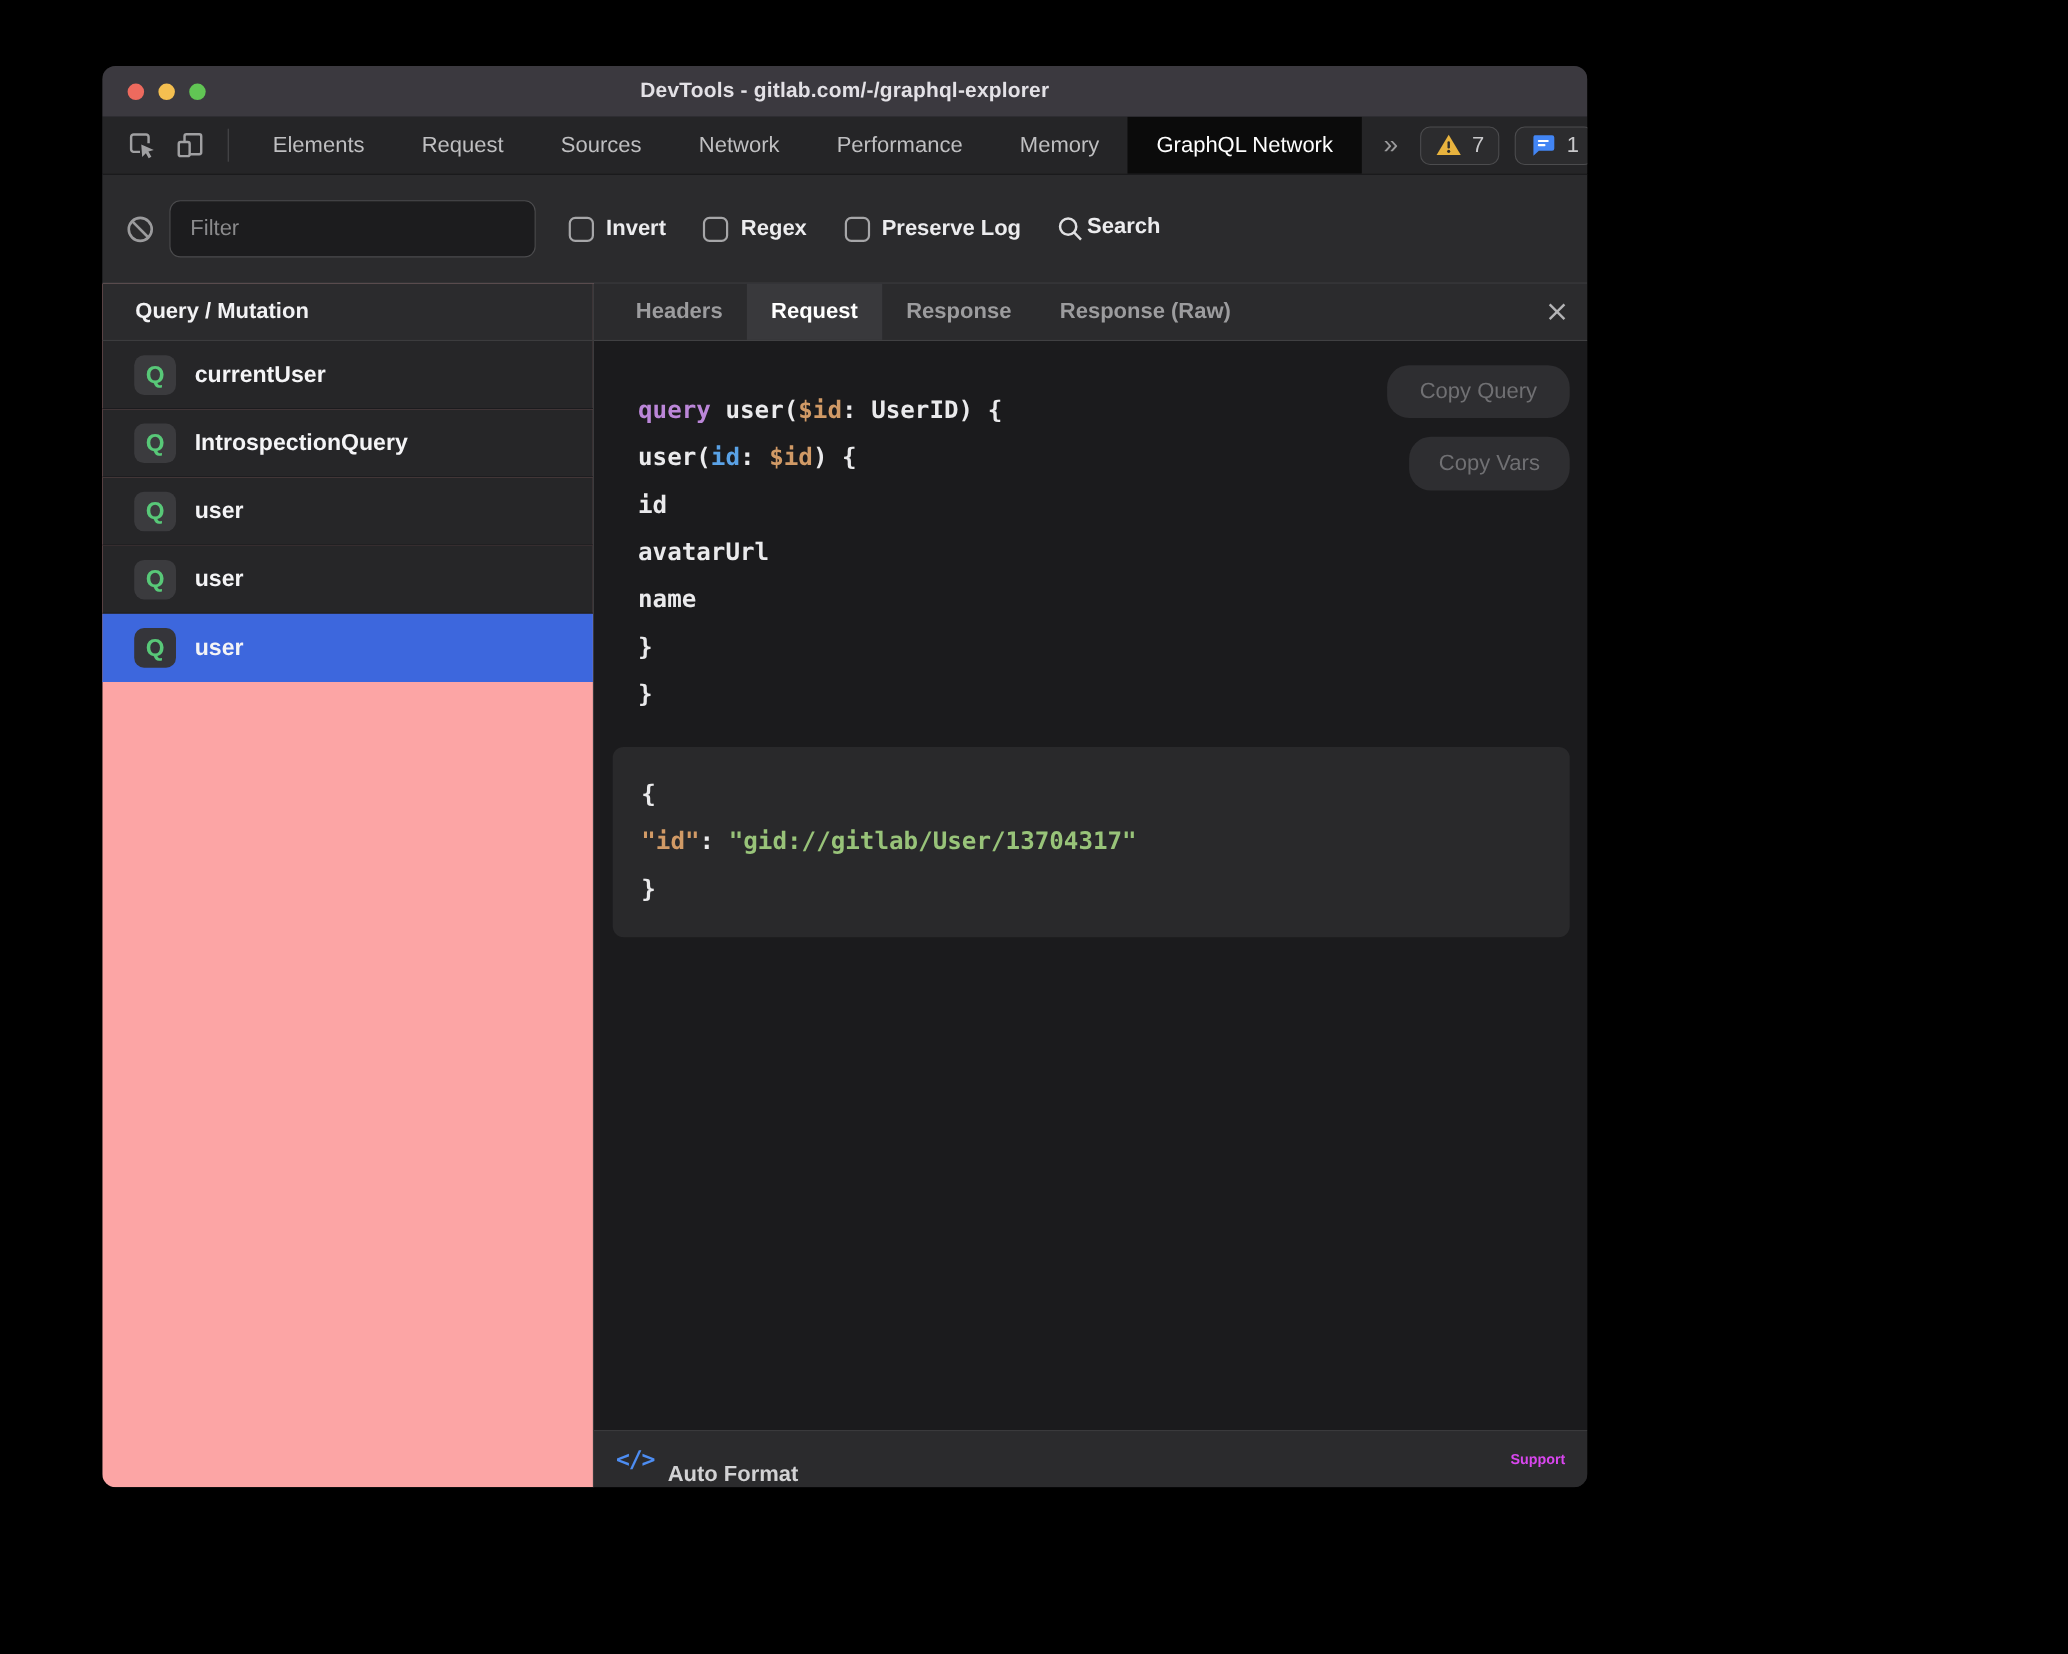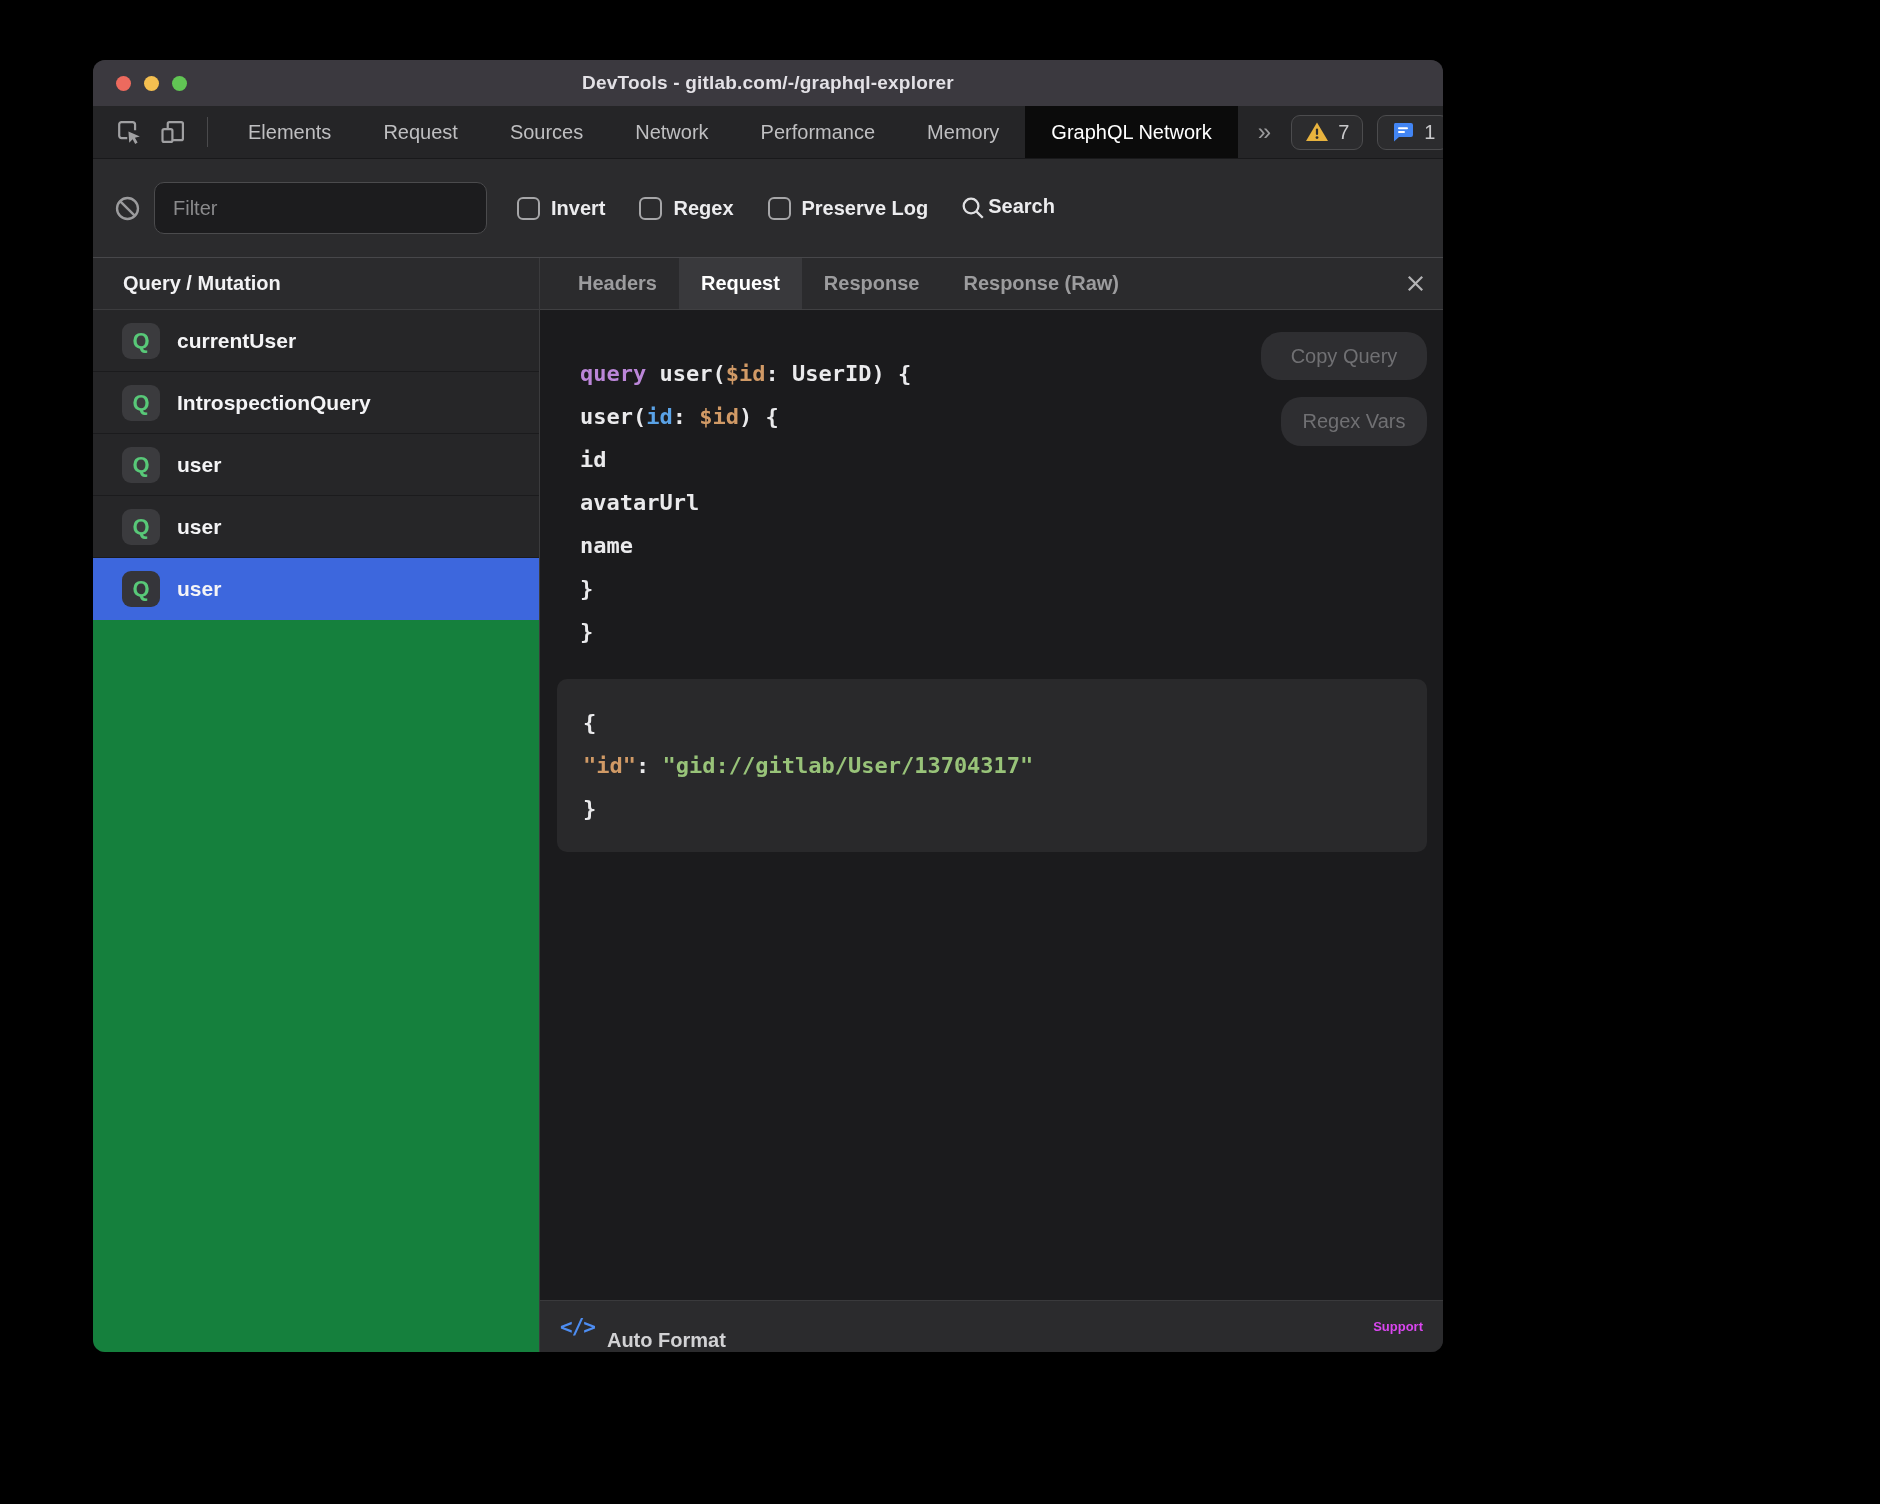--- a/index.html
+++ b/index.html
@@ -44,21 +44,21 @@
   .chk-group { display:flex; align-items:center; gap:34px; margin-left:30px; }
   .chk { display:flex; align-items:center; gap:11px; cursor:default; }
   .chk-box { width:23px; height:23px; border:2px solid #a6a6a8; border-radius:6px; background:transparent; }
   .chk-label { color:#ececee; font-size:20px; font-weight:700; white-space:nowrap; }
   .search-wrap { display:flex; align-items:flex-start; gap:2px; margin-left:32px; }
   .search-label { color:#ececee; font-size:20px; font-weight:700; }
 
   
   .body { flex:1; display:flex; min-height:0; }
 
-  .sidebar { width:447px; flex:0 0 auto; background:#15803d; border-right:1px solid #3b3b3d; display:flex; flex-direction:column; }
+  .sidebar { width:447px; flex:0 0 auto; background:#fca5a5; border-right:1px solid #3b3b3d; display:flex; flex-direction:column; }
   .sb-header { height:52px; background:#2b2b2d; border-bottom:1px solid #3c3c3e; display:flex; align-items:center;
                padding-left:30px; color:#f2f2f4; font-size:20px; font-weight:700; flex:0 0 auto; }
   .sb-row { height:62px; background:#262628; border-bottom:1px solid #1b1b1d; display:flex; align-items:center; padding-left:29px; gap:17px; cursor:default; }
   .sb-row.selected { background:#3d67dd; border-bottom-color:#3d67dd; }
   .q-badge { width:38px; height:36px; border-radius:9px; background:#3b3b3e; color:#58c878;
              font-size:22px; font-weight:700; display:flex; align-items:center; justify-content:center; flex:0 0 auto; }
   .sb-row.selected .q-badge { background:#35353a; }
   .sb-label { color:#f4f4f6; font-size:21px; font-weight:700; }
 
   .panel { flex:1; display:flex; flex-direction:column; min-width:0; background:#1b1b1d; }
@@ -230,21 +230,21 @@
             <svg width="23" height="23" viewBox="0 0 24 24" stroke="#b4b4b6" stroke-width="2.3" fill="none">
               <line x1="5" y1="5" x2="19" y2="19"></line>
                 <line x1="19" y1="5" x2="5" y2="19"></line>
             </svg>
           </span>
         </div>
 
         <div class="panel-content">
           <div class="copy-buttons">
             <button class="copy-btn query">Copy Query</button>
-            <button class="copy-btn vars">Regex Vars</button>
+            <button class="copy-btn vars">Copy Vars</button>
           </div>
           <div class="code" id="query-code">
               <div class="code-line"><span style="color: rgb(187, 134, 216);">query</span><span style="color: rgb(234, 234, 236);"> user(</span><span style="color: rgb(209, 154, 102);">$id</span><span style="color: rgb(234, 234, 236);">: UserID) {</span></div>
               <div class="code-line"><span style="color: rgb(234, 234, 236);">  user(</span><span style="color: rgb(90, 162, 230);">id</span><span style="color: rgb(234, 234, 236);">: </span><span style="color: rgb(209, 154, 102);">$id</span><span style="color: rgb(234, 234, 236);">) {</span></div>
               <div class="code-line"><span style="color: rgb(234, 234, 236);">    id</span></div>
               <div class="code-line"><span style="color: rgb(234, 234, 236);">    avatarUrl</span></div>
               <div class="code-line"><span style="color: rgb(234, 234, 236);">    name</span></div>
               <div class="code-line"><span style="color: rgb(234, 234, 236);">  }</span></div>
               <div class="code-line"><span style="color: rgb(234, 234, 236);">}</span></div>
             </div>

